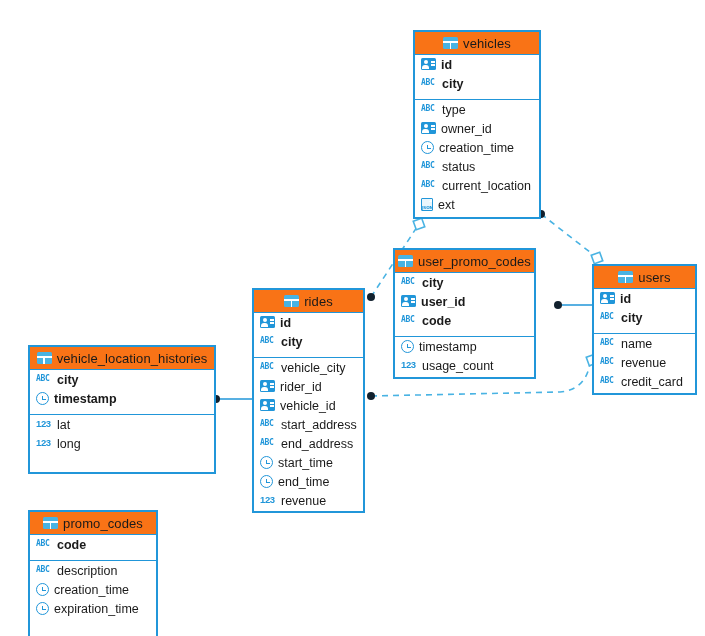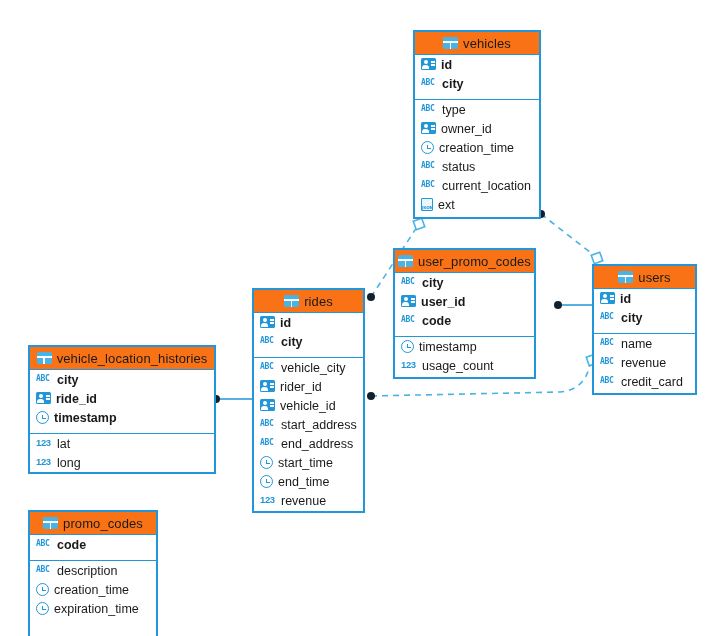--- a/index.html
+++ b/index.html
@@ -318,26 +318,20 @@
         <div class="tbl-header">
           <span class="ic ic-table"></span>
           <span class="tbl-title">vehicle_location_histories</span>
         </div>
         <div class="section keys">
           <div class="col-row pk">
             <span class="ic ic-abc">ABC</span>
             <span class="col-name">city</span>
           </div>
           <div class="col-row pk">
-            <span class="ic ic-idcard">
-              <i></i>
-            </span>
-            <span class="col-name">ride_id</span>
-          </div>
-          <div class="col-row pk">
             <span class="ic ic-clock"></span>
             <span class="col-name">timestamp</span>
           </div>
         </div>
         <div class="section cols">
           <div class="col-row">
             <span class="ic ic-123">123</span>
             <span class="col-name">lat</span>
           </div>
           <div class="col-row">

